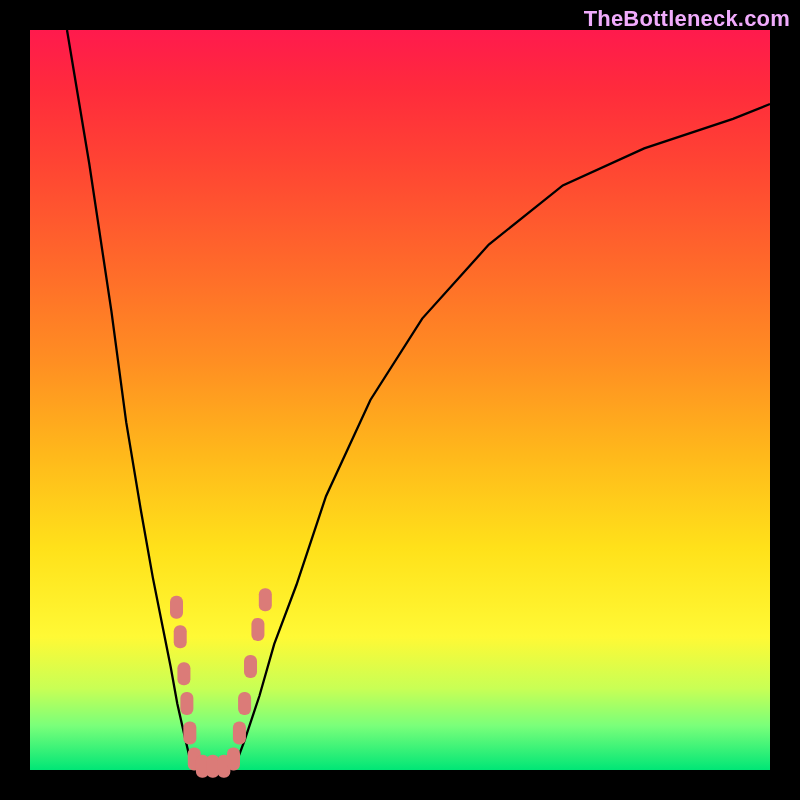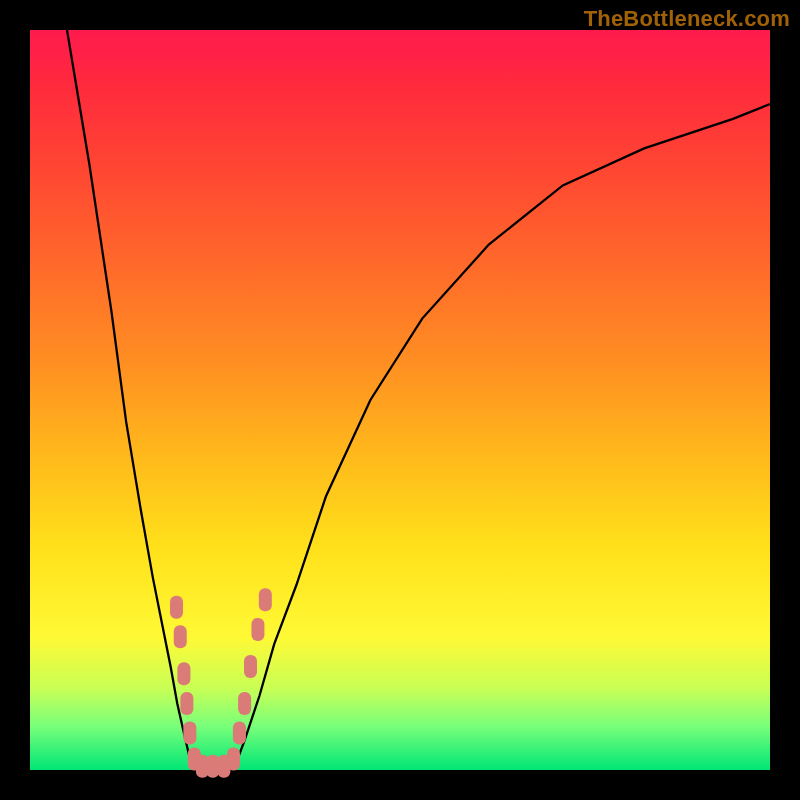--- a/index.html
+++ b/index.html
@@ -35,21 +35,21 @@
       #7aff7a 94%,
       #00e676 100%);
   }
   .watermark {
     position: absolute;
     top: 6px;
     right: 10px;
     font-family: Arial, Helvetica, sans-serif;
     font-size: 22px;
     font-weight: 600;
-    color: #a16207;
+    color: #f0abfc;
     letter-spacing: 0.2px;
   }
   svg.curves {
     position: absolute;
     inset: 0;
     width: 100%;
     height: 100%;
     overflow: visible;
   }
   .curve {

